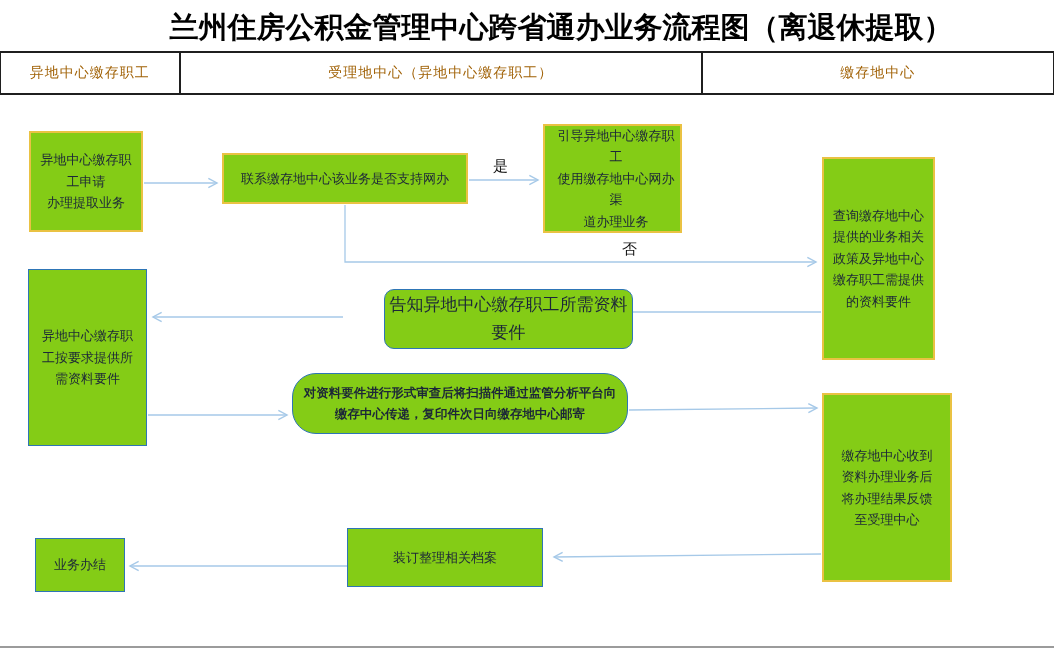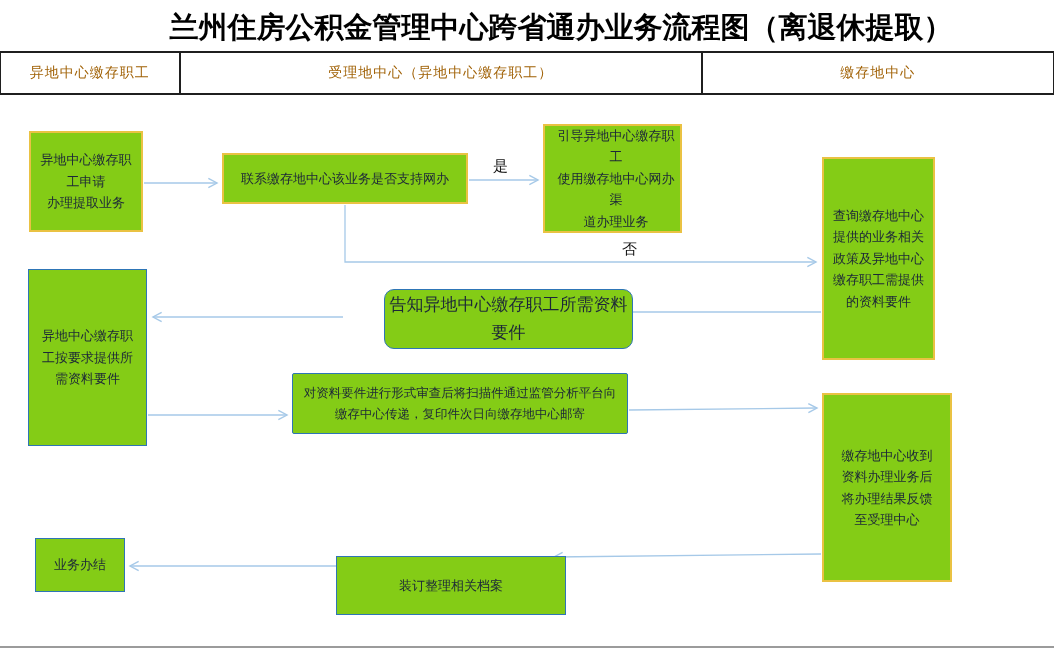--- a/index.html
+++ b/index.html
@@ -35,31 +35,31 @@
   }
   
   .node{
     position:absolute;box-sizing:border-box;background:#84cc16;
     display:flex;align-items:center;justify-content:center;text-align:center;
     white-space:pre-line;color:#1c2738;font-size:13px;line-height:1.65;
   }
   .gold{border:2px solid #eac243;}
   .blue{border:1.6px solid #2e75b6;}
   .round{border-radius:10px;}
-  .round-lg{border-radius:2px;}
+  .round-lg{border-radius:24px;font-weight:bold;}
   .node-a{left:29px; top:131px;width:114px;height:101px;}
   .node-b{left:222px;top:153px;width:246px;height:51px;}
   .node-c{left:543px;top:124px;width:139px;height:109px;padding-left:7px;}
   .node-d{left:822px;top:157px;width:113px;height:203px;}
   .node-e{left:28px; top:269px;width:119px;height:177px;}
   .node-f{left:344px;top:289px;width:249px;height:60px;font-size:17px;margin-left:40px;}
   .node-g{left:292px;top:373px;width:336px;height:61px;font-size:12.5px;}
   .node-h{left:822px;top:393px;width:130px;height:189px;}
   .node-i{left:35px; top:538px;width:90px; height:54px;}
-  .node-j{left:336px;top:528px;width:230px;height:59px;margin-top:28px;}
+  .node-j{left:347px;top:528px;width:196px;height:59px;}
   
   .connectors{position:absolute;left:0;top:0;width:1054px;height:654px;pointer-events:none;}
   
   .branch-label{
     position:absolute;font-size:15px;color:#111;
     font-family:"Liberation Sans",sans-serif;
   }
   .label-yes{left:493px;top:157px;}
   .label-no{left:622px;top:240px;}
 </style>

